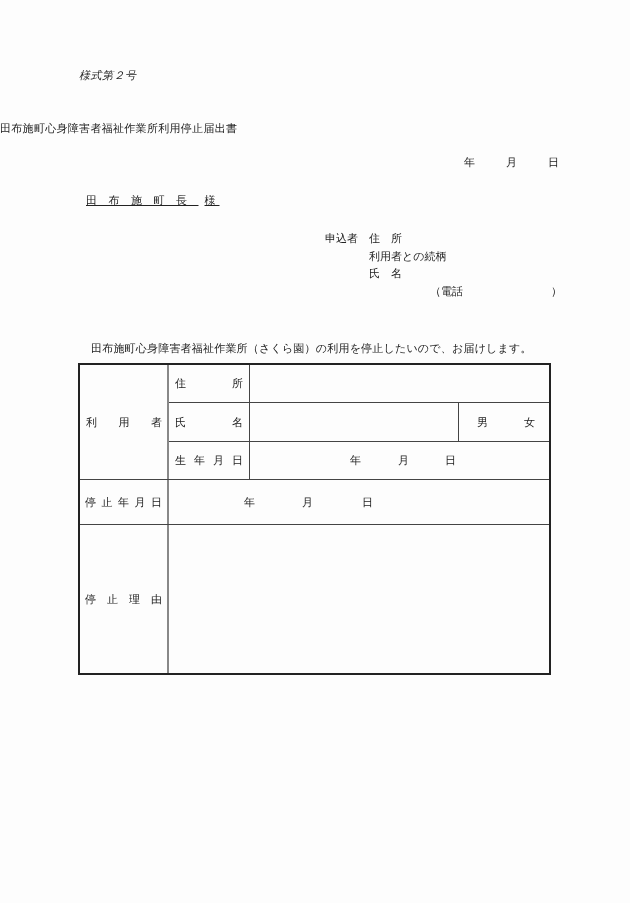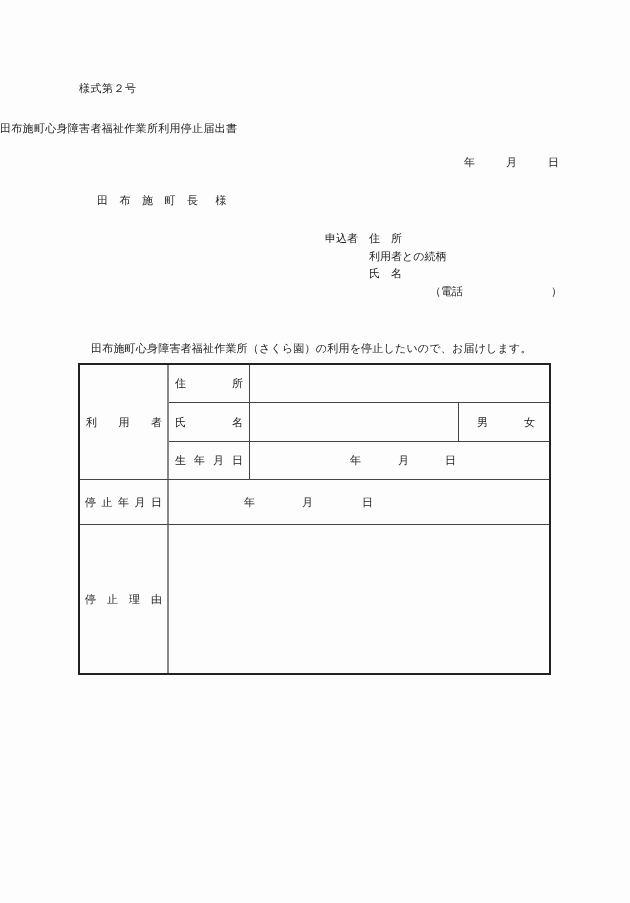--- a/index.html
+++ b/index.html
@@ -10,25 +10,25 @@
     body {
       width: 630px;
       height: 903px;
       position: relative;
       font-family: "DejaVu Serif", "Liberation Serif", serif;
       color: #222;
       font-size: 11px;
       overflow: hidden;
     }
     .abs { position: absolute; white-space: nowrap; }
-    .form-number { left: 79px; top: 81px; letter-spacing: 0.5px; }
+    .form-number { left: 79px; top: 68px; letter-spacing: 0.5px; font-style: italic; }
     .doc-title { left: 0; width: 630px; top: 121px; letter-spacing: 0.3px; }
     .date-line { top: 155px; left: 464px; text-align: center; }
     .date-line span { display: inline-block; }
-    .addressee { left: 97px; top: 193px; letter-spacing: 4px; }
+    .addressee { left: 86px; top: 193px; letter-spacing: 4px; text-decoration: underline; }
     .addressee .honorific { margin-left: 6px; }
     .applicant-block { left: 325px; top: 230px; line-height: 17.5px; }
     .applicant-block .row { display: flex; }
     .applicant-block .lbl { width: 44px; }
     .applicant-block .phone { padding-left: 105px; }
     .statement { left: 91px; top: 341px; letter-spacing: 0.2px; }
 
     .form-table {
       position: absolute;
       left: 78px;

